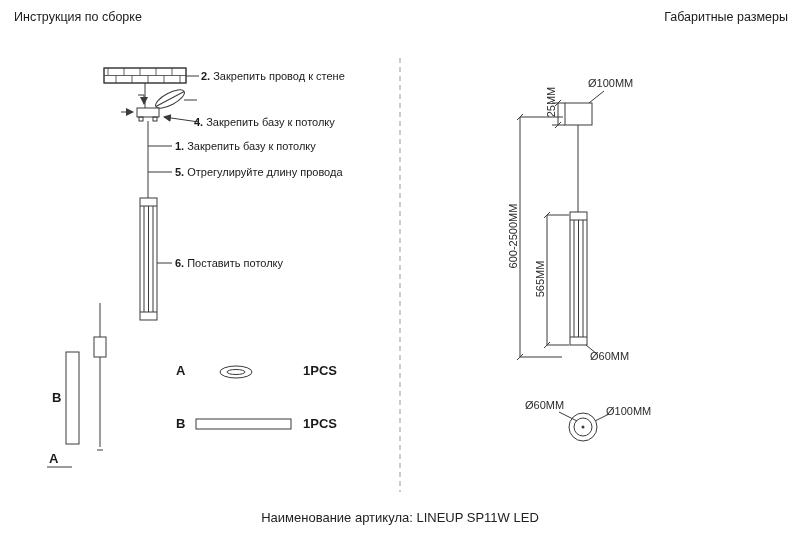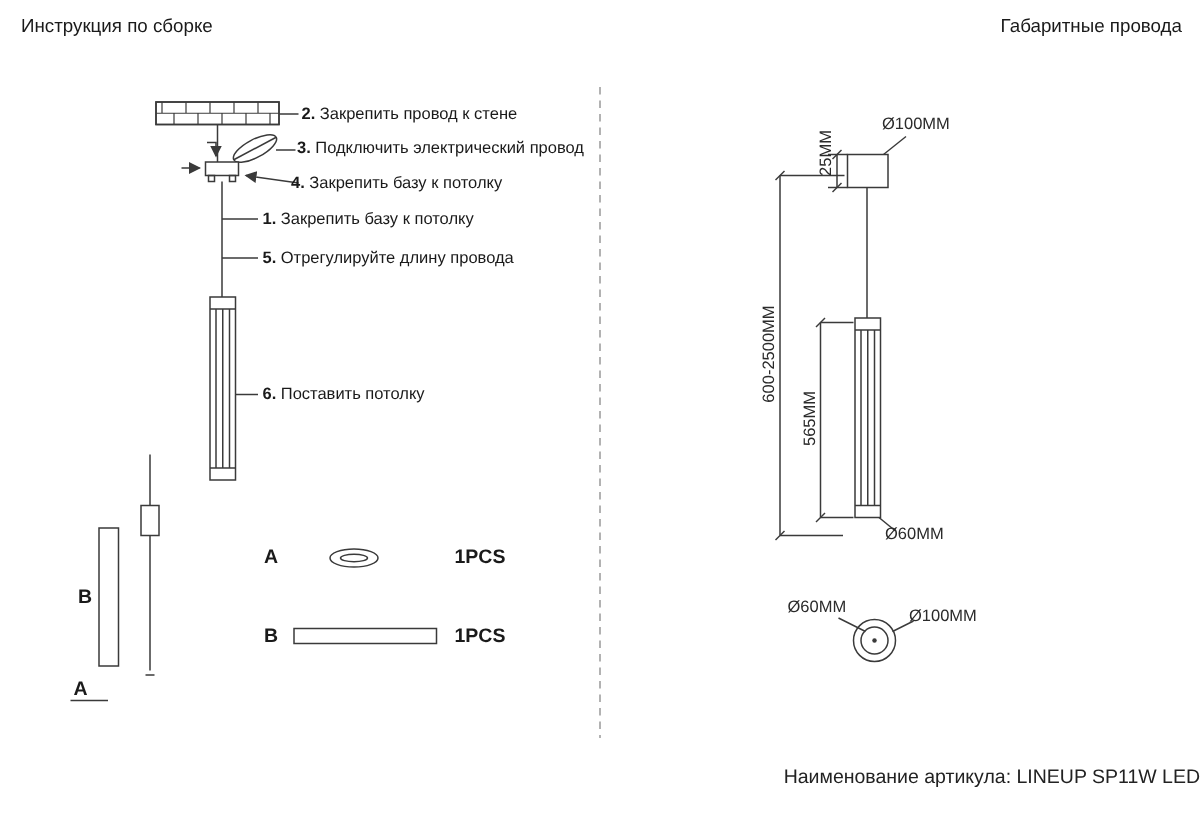--- a/index.html
+++ b/index.html
@@ -7,21 +7,21 @@
     position:relative;width:800px;height:551px;background:#ffffff;overflow:hidden;
     font-family:"Liberation Sans","DejaVu Sans",sans-serif;color:#1a1a1a;
   }
   .txt{position:absolute;white-space:nowrap;}
   .hdr{font-size:12.5px;}
   .step{font-size:11px;}
   .step b{font-weight:bold;margin-right:3px;}
   .dim{font-size:11px;color:#2b2b2b;}
   .rot{transform:rotate(-90deg);text-align:center;}
   .plabel{font-size:13px;font-weight:bold;}
-  .footer{left:0;width:100%;text-align:right;font-size:13px;color:#222;}
+  .footer{left:0;width:100%;text-align:center;font-size:13px;color:#222;}
   svg.art{position:absolute;left:0;top:0;}
 </style>
 </head>
 <body>
 
 <div class="canvas">
 
   <svg class="art" width="800" height="551" viewBox="0 0 800 551">
     <defs>
       <marker id="arr" markerWidth="8" markerHeight="8" refX="7" refY="4" orient="auto">
@@ -147,27 +147,24 @@
           <circle cx="583" cy="427" r="9"></circle>
           <circle cx="583" cy="427" r="1.5" fill="#3a3a3a" stroke="none"></circle>
           <line x1="559" y1="412" x2="577" y2="421"></line>
           <line x1="609" y1="414" x2="595" y2="421"></line>
         </g>
       </g>
     </g>
   </svg>
 
   <div class="txt hdr" style="left:14px;top:10px">Инструкция по сборке</div>
-  <div class="txt hdr" style="right:12px;top:10px">Габаритные провода</div>
+  <div class="txt hdr" style="right:12px;top:10px">Габаритные размеры</div>
 
   <div class="txt step" style="left:201px;top:70px">
     <b>2.</b><span>Закрепить провод к стене</span>
-  </div>
-  <div class="txt step" style="left:198px;top:93px">
-    <b>3.</b><span>Подключить электрический провод</span>
   </div>
   <div class="txt step" style="left:194px;top:116px">
     <b>4.</b><span>Закрепить базу к потолку</span>
   </div>
   <div class="txt step" style="left:175px;top:140px">
     <b>1.</b><span>Закрепить базу к потолку</span>
   </div>
   <div class="txt step" style="left:175px;top:166px">
     <b>5.</b><span>Отрегулируйте длину провода</span>
   </div>

